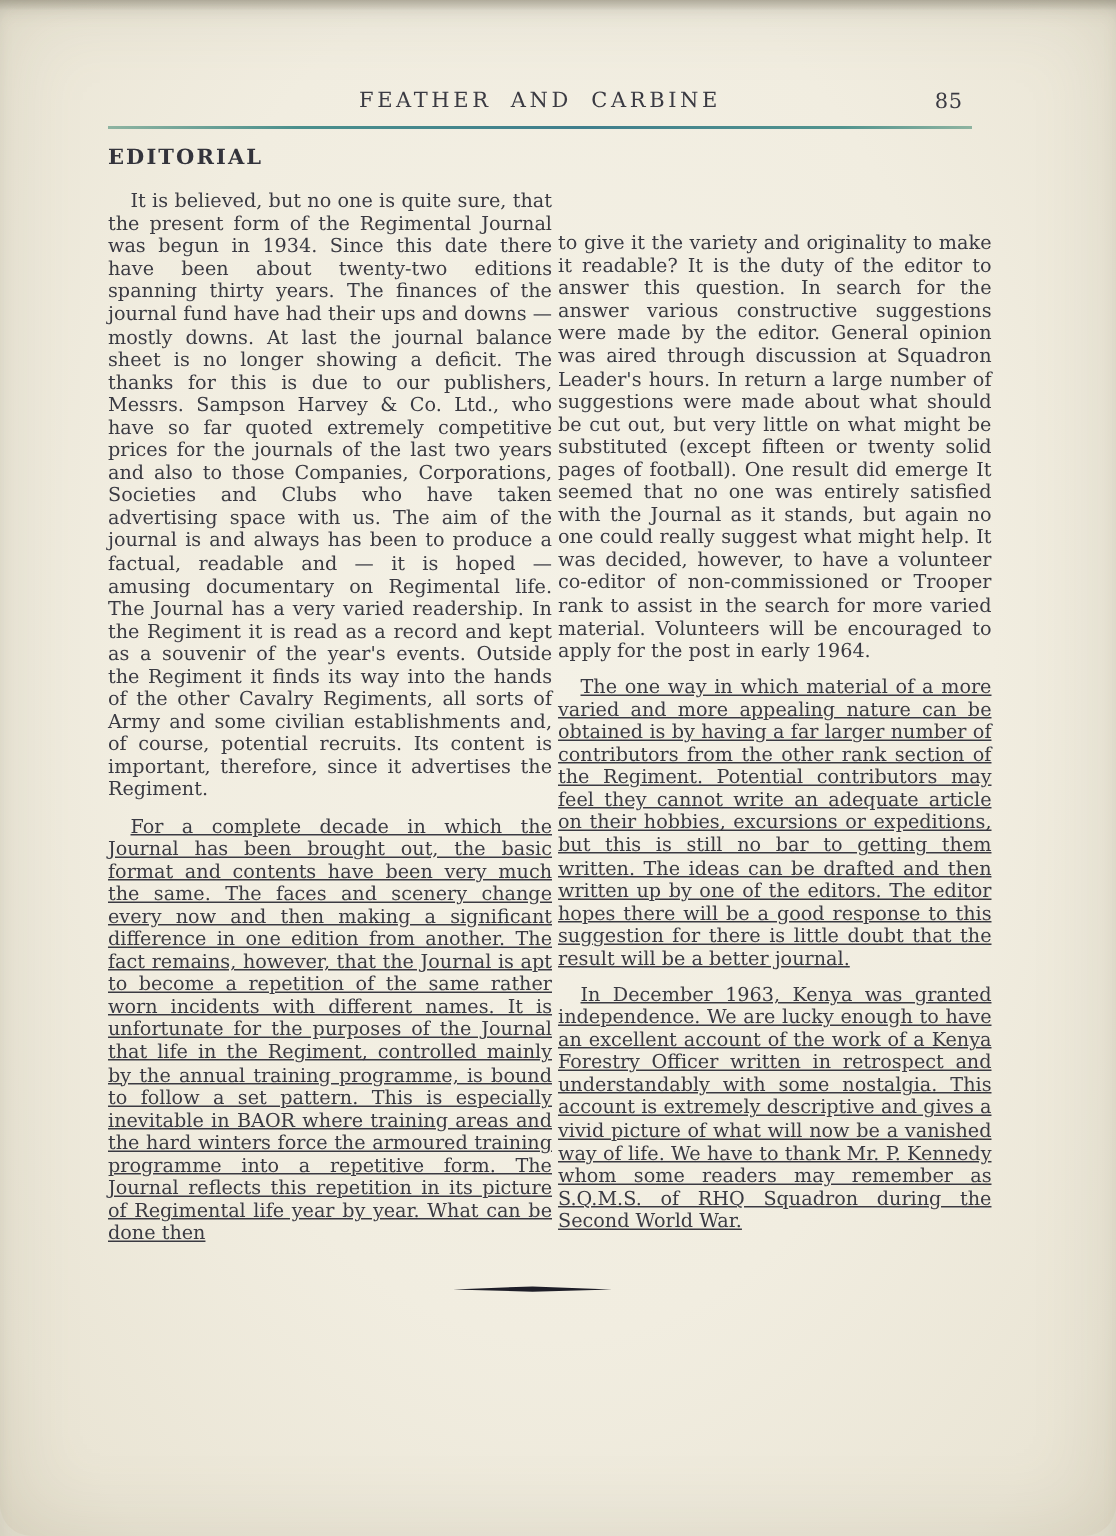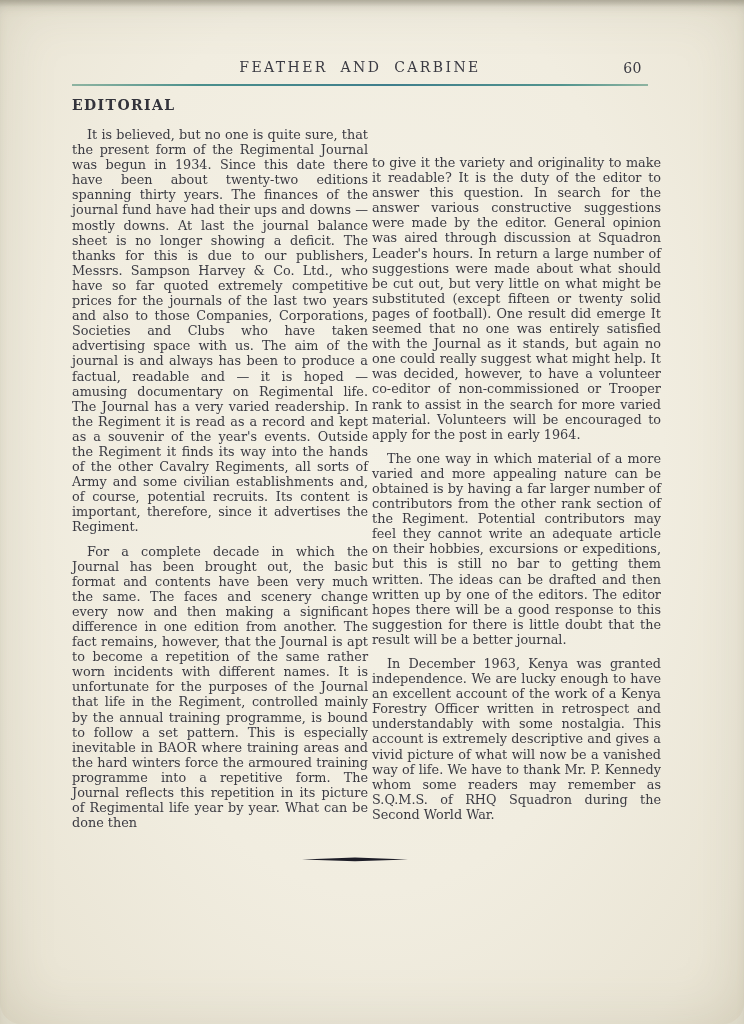--- a/index.html
+++ b/index.html
@@ -50,37 +50,37 @@
   .content {
     position: absolute; left: 72px; top: 127px; width: 598px;
     display: flex; gap: 4px;
     color: #3a3a42;
     font-size: 12.8px; line-height: 15.1px;
   }
   .col { text-align: justify; }
   .col-left  { width: 296px; }
   .col-right { width: 289px; margin-top: 28px; }
   .col p { margin: 0; }
-  .col p + p { margin-top: 9px; }
+  .col p + p { margin-top: 9px; text-decoration: underline; }
   .col p.indent { text-indent: 15px; }
 
   .tailpiece {
     position: absolute; left: 302px; top: 857px; width: 106px; height: 5px;
   }
 
   [data-interactable="false"] { cursor: default; }
 </style>
 </head>
 <body>
 
 <div class="page" data-interactable="false">
 
   <div class="header" data-interactable="false">
     <span class="journal-title" data-interactable="false">FEATHER AND CARBINE</span>
-    <span class="page-number" data-interactable="false">60</span>
+    <span class="page-number" data-interactable="false">85</span>
   </div>
 
   <div class="header-rule" data-interactable="false"></div>
 
   <div class="section-title" data-interactable="false">EDITORIAL</div>
 
   <div class="content" data-interactable="false">
     <div class="col col-left" data-interactable="false">
       <p class="indent" data-interactable="false">It is believed, but no one is quite sure, that the present form of the Regimental Journal was begun in 1934. Since this date there have been about twenty-two editions spanning thirty years. The finances of the journal fund have had their ups and downs —mostly downs. At last the journal balance sheet is no longer showing a deficit. The thanks for this is due to our publishers, Messrs. Sampson Harvey &amp; Co. Ltd., who have so far quoted extremely competitive prices for the journals of the last two years and also to those Companies, Corporations, Societies and Clubs who have taken advertising space with us. The aim of the journal is and always has been to produce a factual, readable and — it is hoped — amusing documentary on Regimental life. The Journal has a very varied readership. In the Regiment it is read as a record and kept as a souvenir of the year's events. Outside the Regiment it finds its way into the hands of the other Cavalry Regiments, all sorts of Army and some civilian establishments and, of course, potential recruits. Its content is important, therefore, since it advertises the Regiment.</p>
       <p class="indent" data-interactable="false">For a complete decade in which the Journal has been brought out, the basic format and contents have been very much the same. The faces and scenery change every now and then making a significant difference in one edition from another. The fact remains, however, that the Journal is apt to become a repetition of the same rather worn incidents with different names. It is unfortunate for the purposes of the Journal that life in the Regiment, controlled mainly by the annual training programme, is bound to follow a set pattern. This is especially inevitable in BAOR where training areas and the hard winters force the armoured training programme into a repetitive form. The Journal reflects this repetition in its picture of Regimental life year by year. What can be done then</p>

